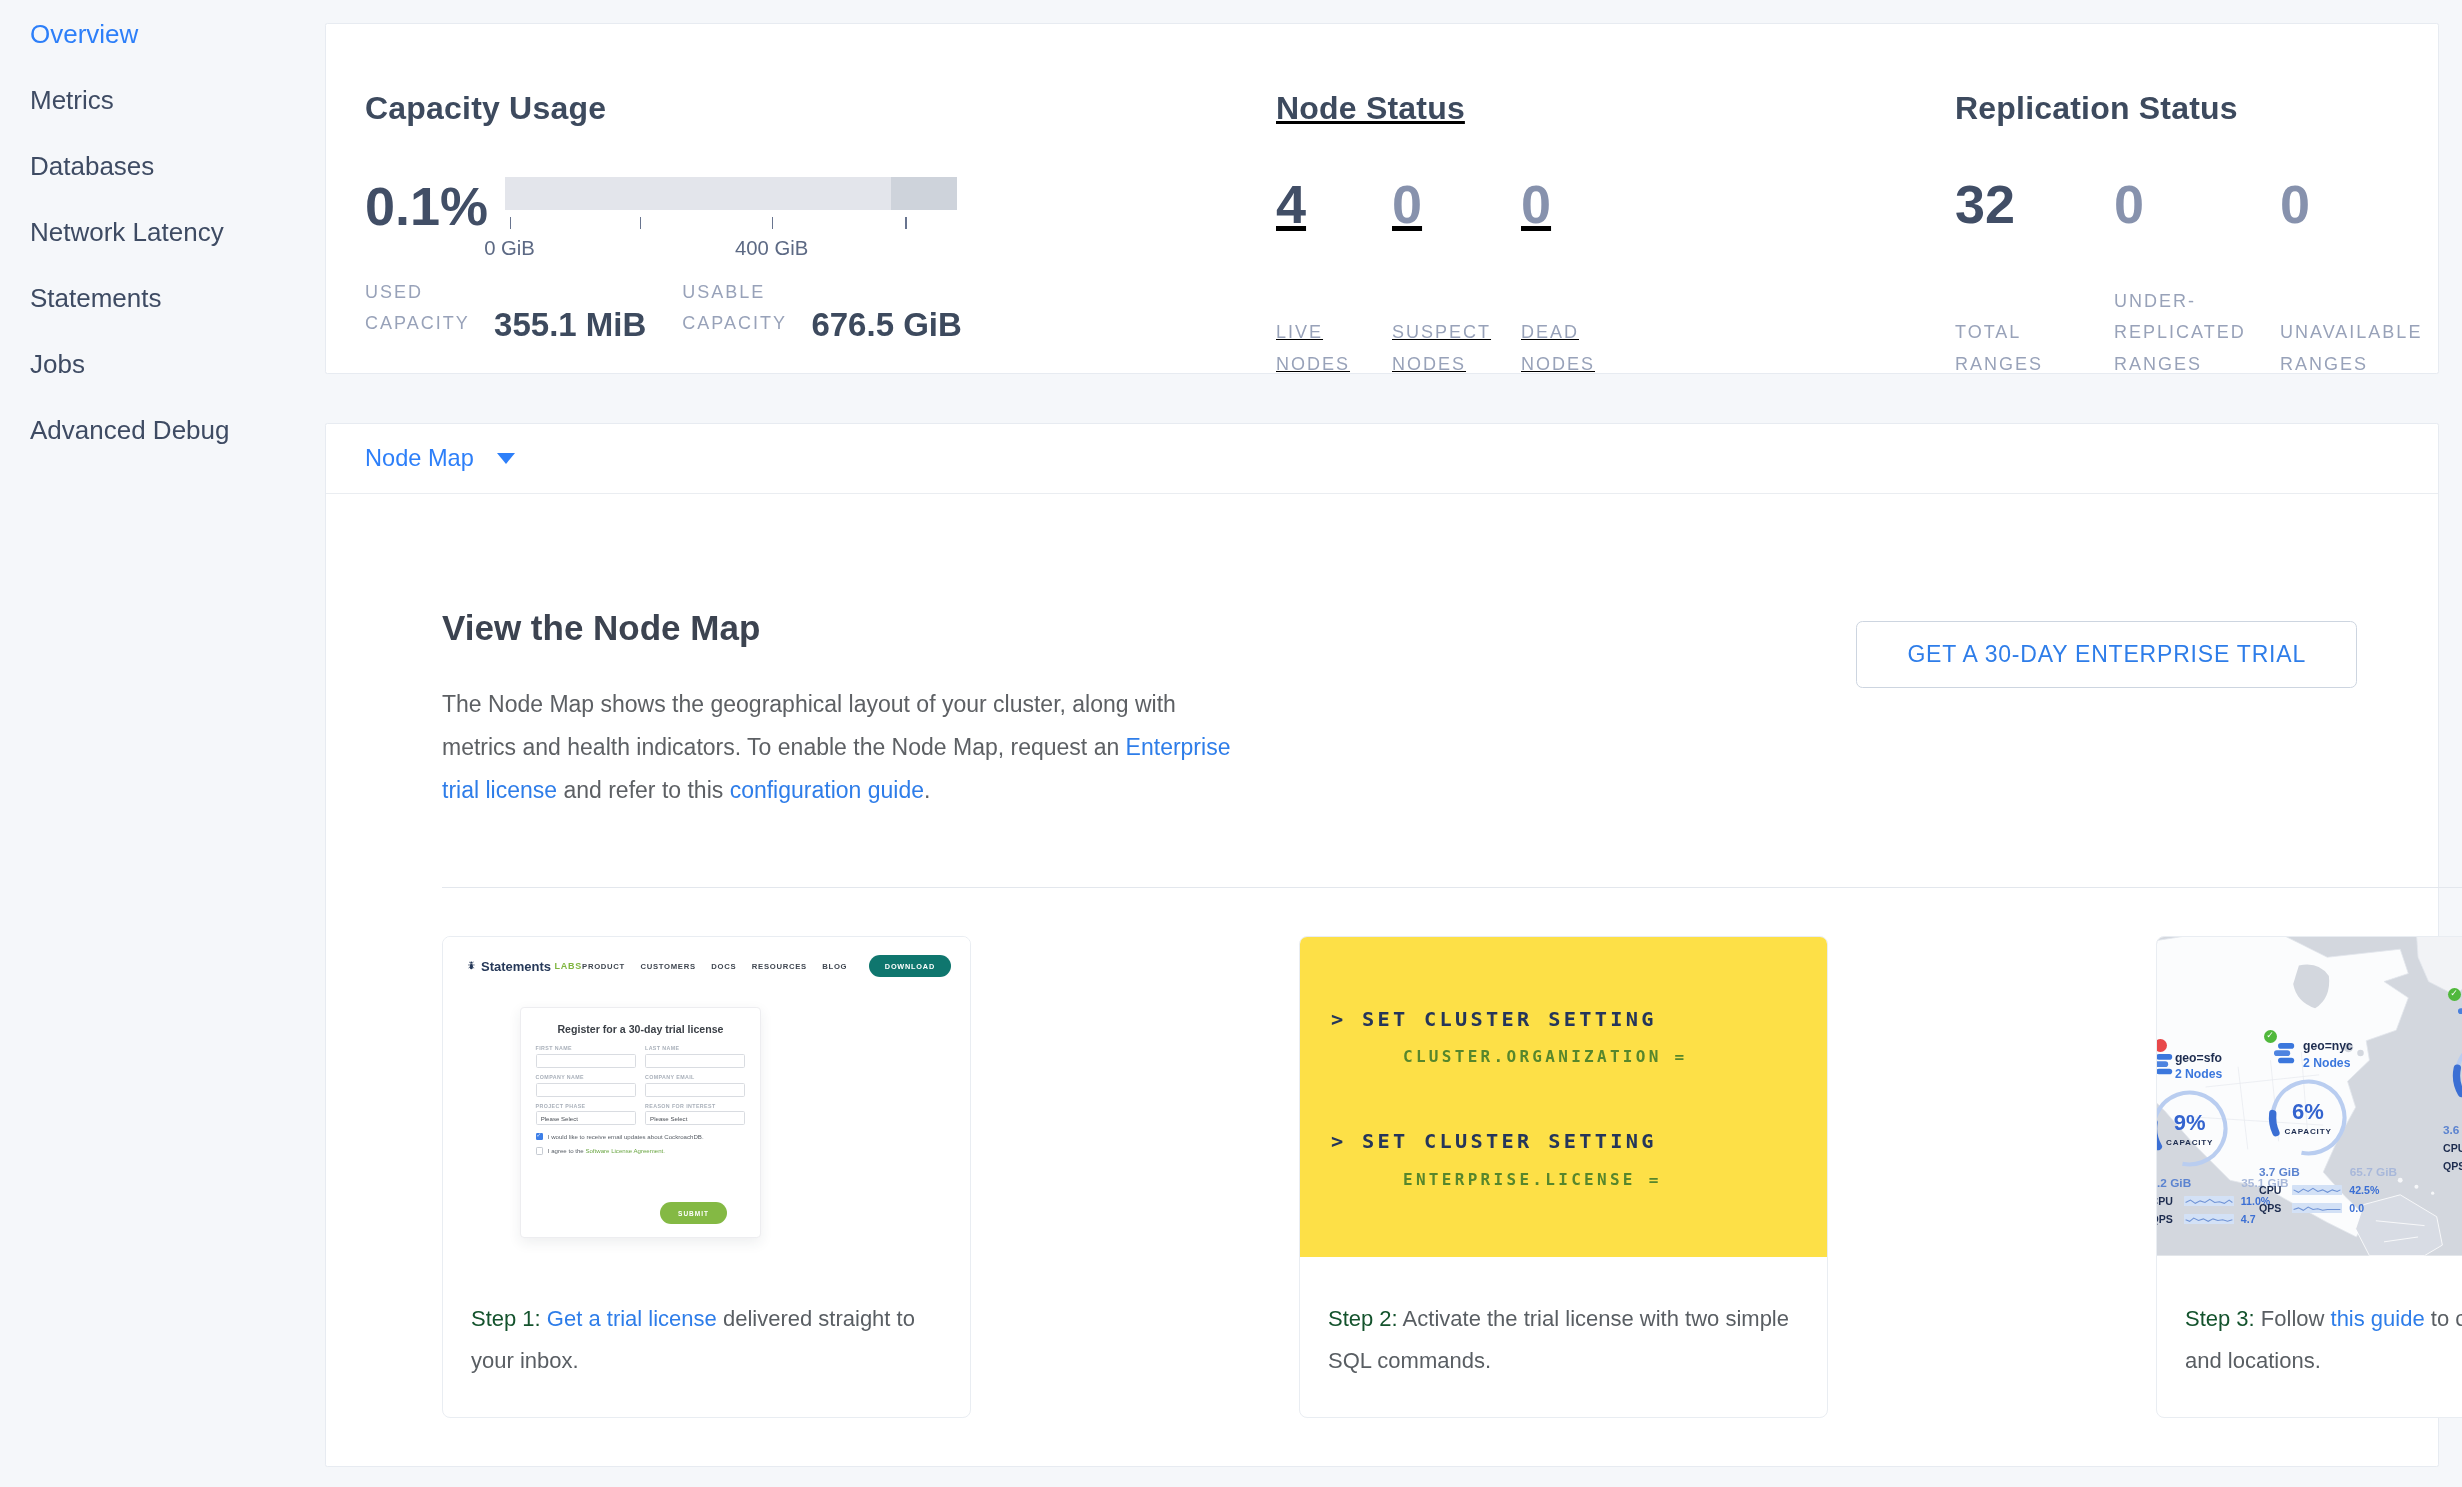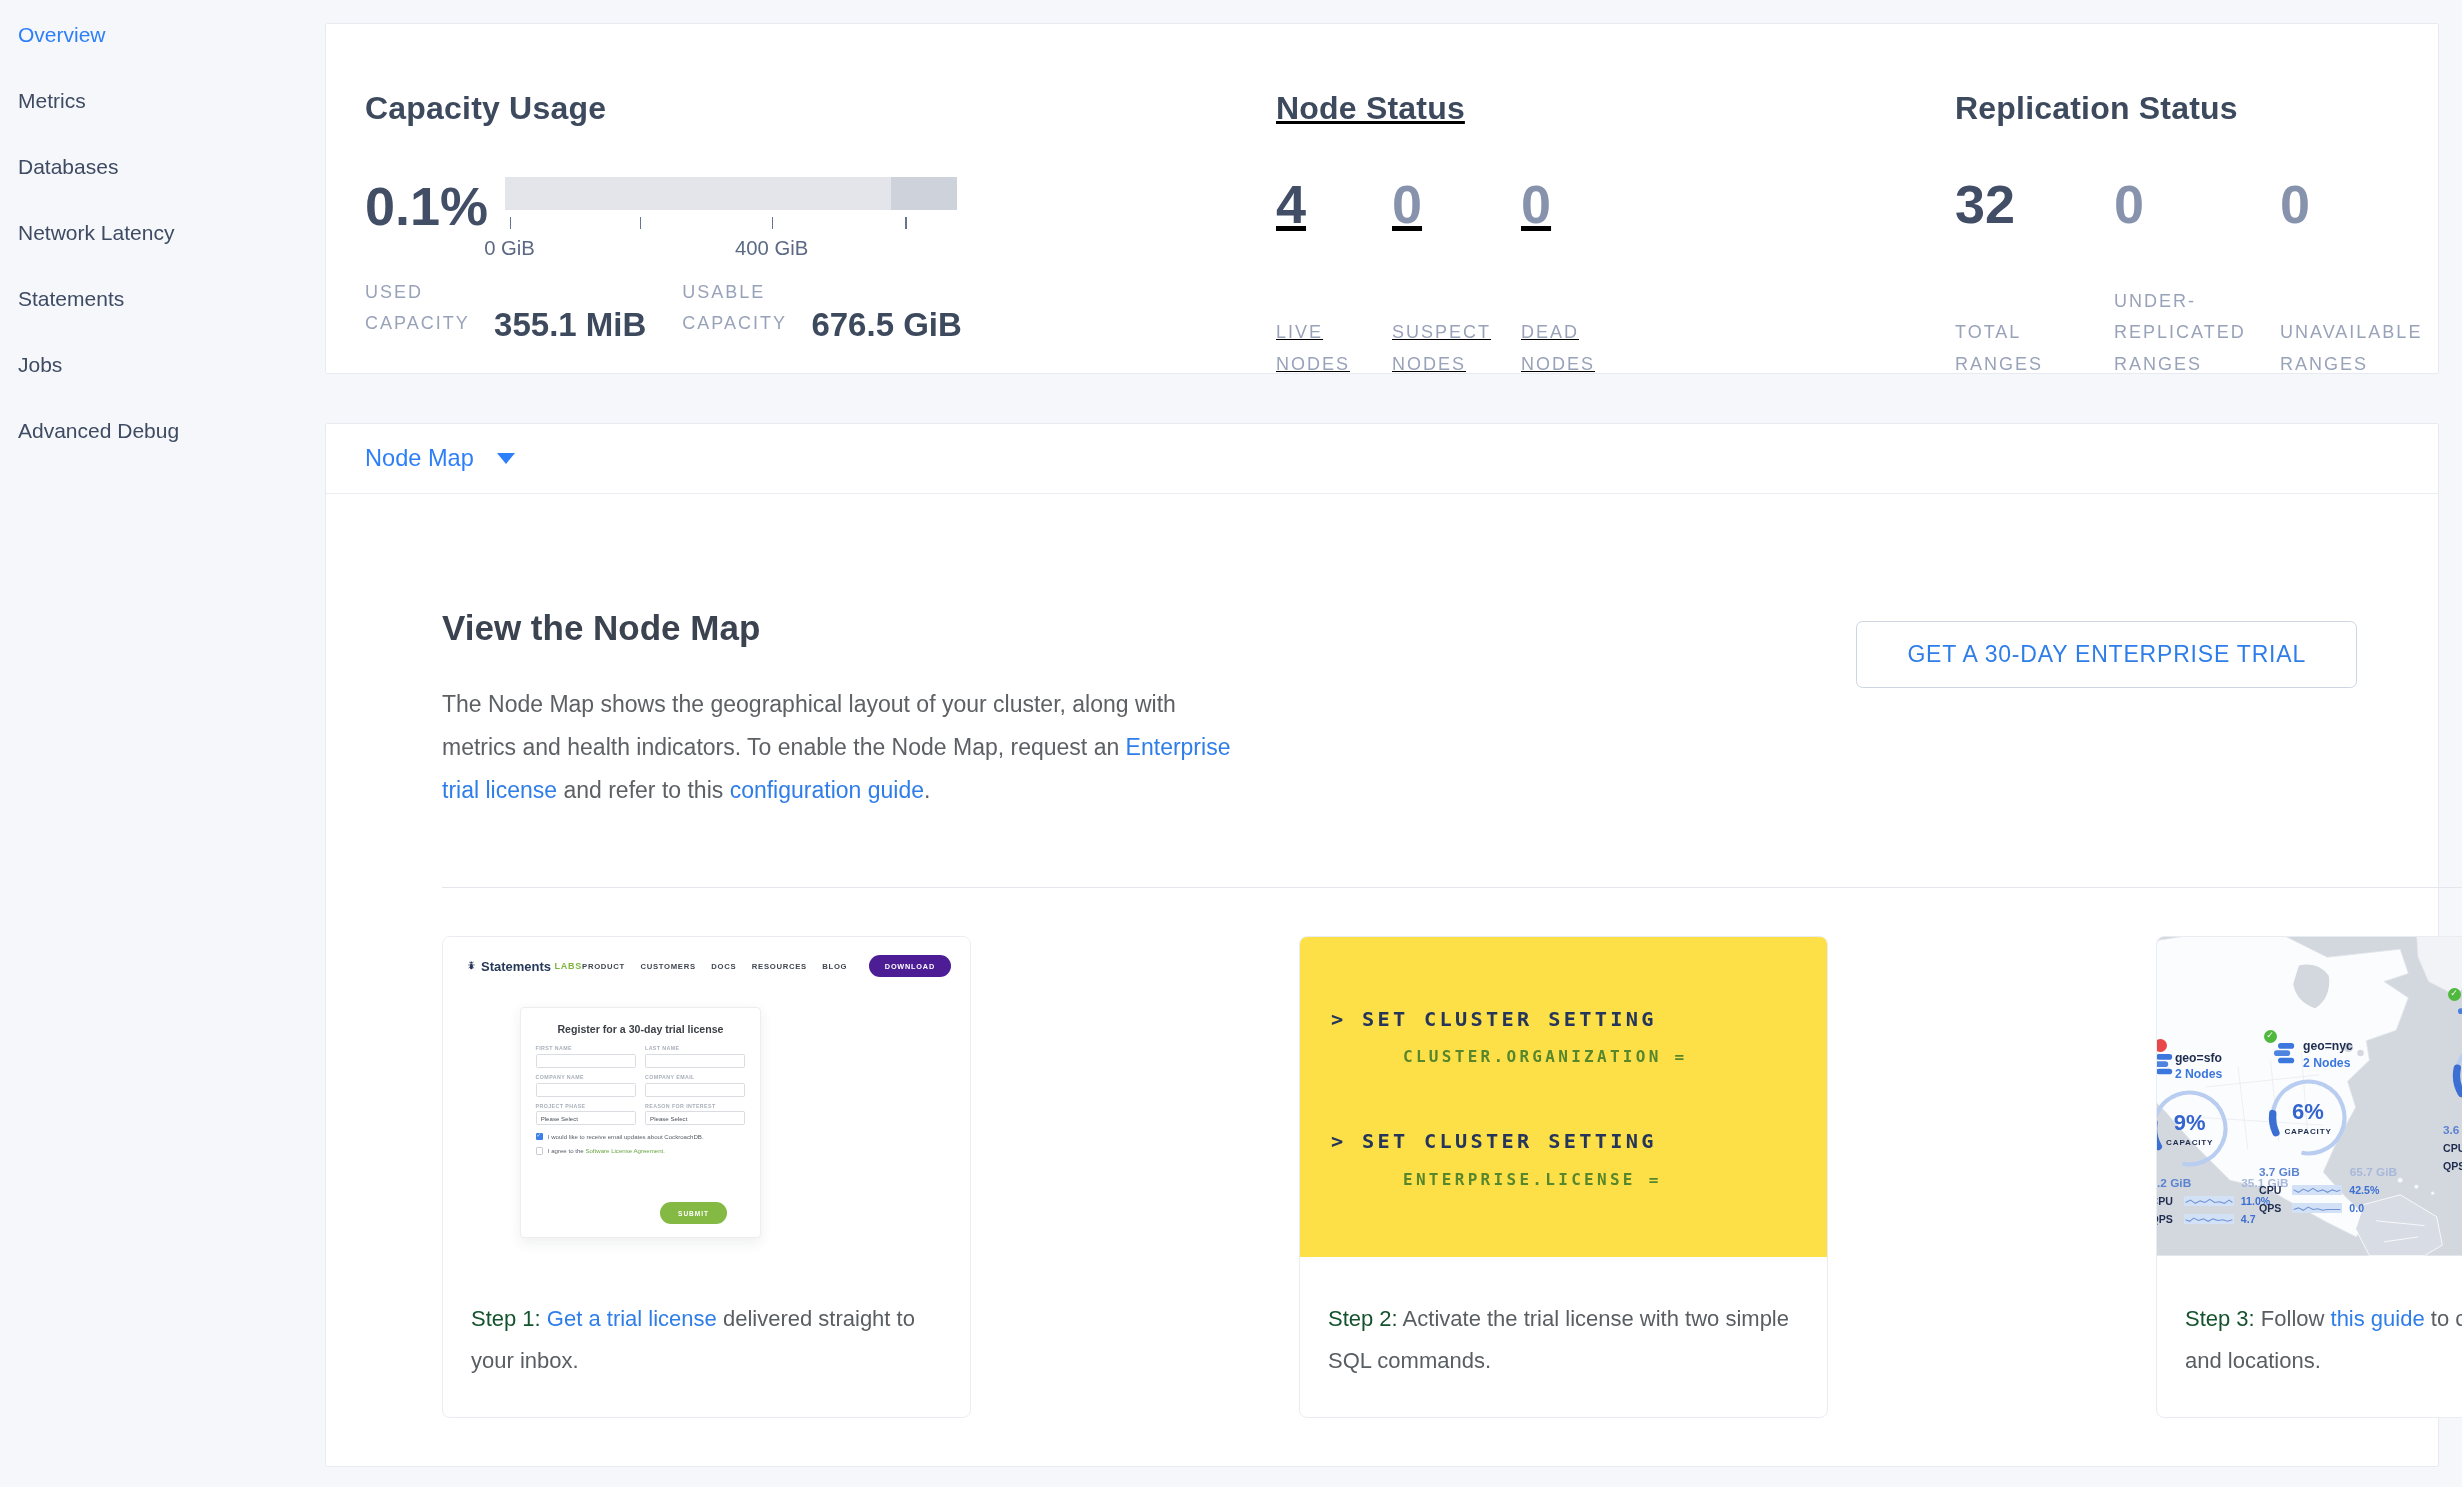--- a/index.html
+++ b/index.html
@@ -7,22 +7,22 @@
   body {
     position:relative;
     background:#f5f7fa;
     font-family:"Liberation Sans", sans-serif;
     overflow:hidden;
     -webkit-font-smoothing:antialiased;
   }
 
   
   .sidebar { position:absolute; left:0; top:0; width:325px; height:100%; padding-top:1.6px; }
-  .side-item { height:66px; display:flex; align-items:center; padding-left:18px;
-               font-size:21px; color:#3e4b63; cursor:pointer; }
+  .side-item { height:66px; display:flex; align-items:center; padding-left:30px;
+               font-size:26px; color:#3e4b63; cursor:pointer; }
   .side-item.active { color:#2d7ff9; }
 
   
   .card { background:#fff; border:0.8px solid #e7ebf1; border-radius:2.4px; }
   .summary-card { position:absolute; left:325px; top:23px; width:2114px; height:351px;
                   display:flex; padding:42px 0 0 39px; }
   .card-title { font-size:32px; font-weight:600; color:#3d4a5e; letter-spacing:0.2px;margin-top:24px; }
 
   .col-cap { width:911px; }
   .cap-row { display:flex; margin-top:50px; }
@@ -77,21 +77,21 @@
   .step-caption { padding:41px 28px 0; font-size:22px; line-height:1.9; color:#595e63; }
   .cap-bold { font-weight:400; color:#14532d; }
 
   
   .site { position:absolute; inset:0; background:#fff; }
   .site-head { display:flex; align-items:center; padding:18px 19.5px 0 24.4px; }
   .logo-text { font-size:13px; font-weight:700; color:#253858; margin-left:4.9px; }
   .logo-labs { font-size:9px; font-weight:700; color:#7fb53f; margin-left:3.3px; letter-spacing:0.8px; }
   .site-nav { margin-left:auto; display:flex; align-items:center; gap:15.5px; }
   .site-nav .nav-it { font-size:7.7px; font-weight:700; letter-spacing:0.7px; color:#3f4650; }
-  .dl-btn { background:#4c1d95; color:#fff; font-size:7.3px; font-weight:700; letter-spacing:0.8px;
+  .dl-btn { background:#0f766e; color:#fff; font-size:7.3px; font-weight:700; letter-spacing:0.8px;
             padding:6.5px 15.5px; border-radius:11.4px; margin-left:6.5px; }
   .reg-card { position:absolute; left:77px; top:70px; width:241px; height:231px; background:#fff;
               border:0.8px solid #ededf0; border-radius:4.1px; box-shadow:0 4.1px 13px rgba(40,50,70,.08);
               padding:11.4px 14.6px; }
   .reg-title { text-align:center; font-size:10.6px; font-weight:700; color:#3a3f46; margin-top:4.1px; }
   .reg-grid { display:grid; grid-template-columns:1fr 1fr; column-gap:9px; row-gap:6.5px; margin-top:9.8px; }
   .fld-label { font-size:5.3px; letter-spacing:0.4px; color:#a9b0ba; font-weight:700; margin-bottom:2.4px; }
   .fld-input { height:14px; border:0.8px solid #d9dce1; border-radius:1.6px; font-size:6.1px;
                color:#4a4f56; display:flex; align-items:center; padding-left:4.1px; }
   .check-row { display:flex; align-items:center; margin-top:7.3px; }

